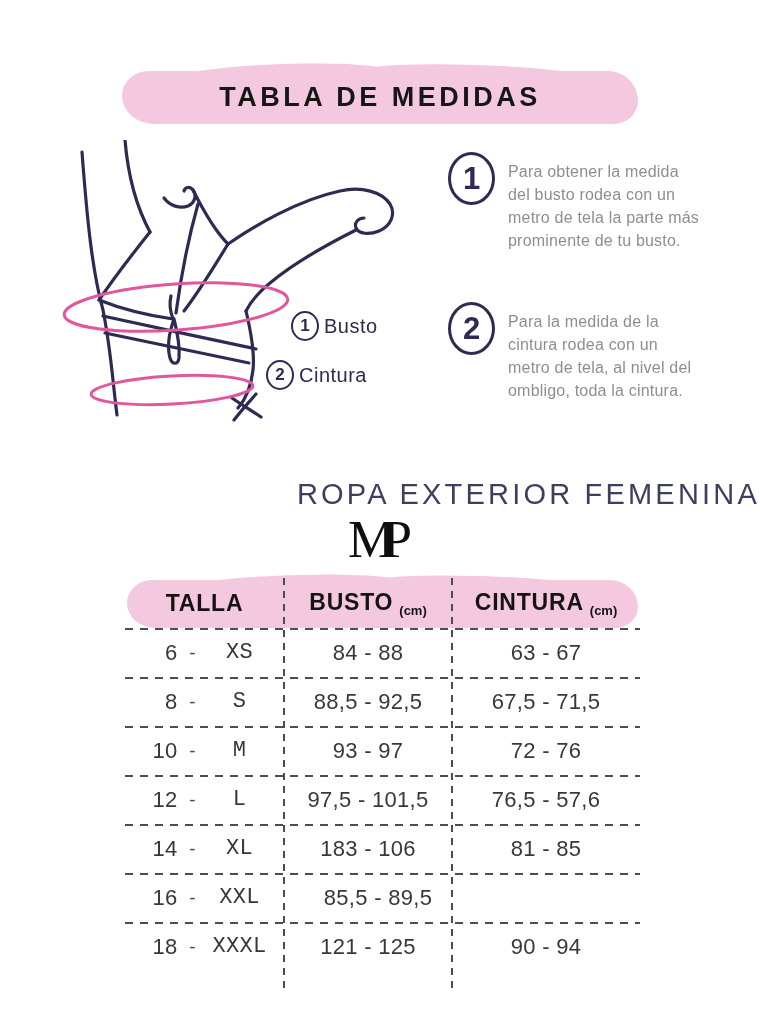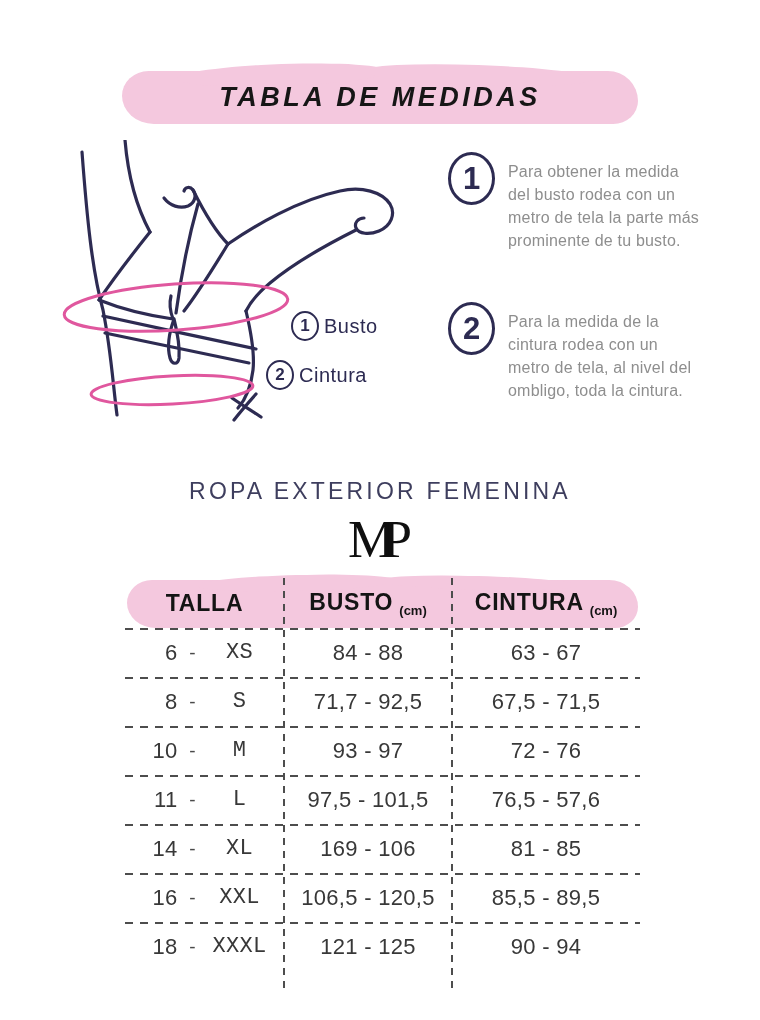--- a/index.html
+++ b/index.html
@@ -8,21 +8,21 @@
     position:relative; width:760px; height:1020px; margin:0 auto;
     background:#ffffff; overflow:hidden;
     font-family:"Liberation Sans", sans-serif;
   }
 
   
   .title-blob {
     position:absolute; left:122px; top:71px; width:516px; height:53px;
     background:#f4c8de;
     border-radius:30px 34px 28px 36px / 28px 34px 26px 32px;
-    display:flex; align-items:center; justify-content:center;font-style:italic;
+    display:flex; align-items:center; justify-content:center;
   }
   .title-blob::before {
     content:""; position:absolute; left:55px; top:-7px; width:210px; height:22px;
     background:#f4c8de; border-radius:50%; transform:rotate(-2deg);
   }
   .title-blob::after {
     content:""; position:absolute; right:45px; top:-6px; width:230px; height:20px;
     background:#f4c8de; border-radius:50%; transform:rotate(2deg);
   }
   .title-text {
@@ -51,22 +51,22 @@
     display:flex; align-items:center; justify-content:center;
     font-size:31px; font-weight:bold; color:#2d2b52; flex:0 0 auto;
   }
   .instr-text {
     width:192px; padding-top:9px; color:#8e8e8e; font-size:16px;
     line-height:1.43; letter-spacing:0.2px;
   }
 
   
   .section-heading {
-    position:absolute; left:0; top:478px; width:100%; text-align:center;
-    font-size:23px; letter-spacing:3.2px; color:#3e3e5e; white-space:nowrap;
+    position:absolute; left:0; top:478px; width:100%; text-align:right;
+    font-size:29px; letter-spacing:3.2px; color:#3e3e5e; white-space:nowrap;
   }
   .brand-logo {
     position:absolute; left:0; top:509px; width:100%; text-align:center;
     font-family:"Liberation Serif", serif; font-size:53px; color:#0f0f0f;
   }
   .brand-logo .lg2 { margin-left:-0.24em; }
 
   
   .size-table { position:absolute; left:125px; top:578px; width:515px; }
   .thead { position:relative; height:50px; display:flex; align-items:center; }
@@ -188,57 +188,56 @@
     </div>
     <div class="cell c2">84 - 88</div>
     <div class="cell c3">63 - 67</div>
   </div>
         <div class="t-row">
     <div class="cell c1 talla-flex">
       <span class="num">8</span>
       <span class="dash">-</span>
       <span class="size">S</span>
     </div>
-    <div class="cell c2">71,7 - 92,5</div>
+    <div class="cell c2">88,5 - 92,5</div>
     <div class="cell c3">67,5 - 71,5</div>
   </div>
         <div class="t-row">
     <div class="cell c1 talla-flex">
       <span class="num">10</span>
       <span class="dash">-</span>
       <span class="size">M</span>
     </div>
     <div class="cell c2">93 - 97</div>
     <div class="cell c3">72 - 76</div>
   </div>
         <div class="t-row">
     <div class="cell c1 talla-flex">
-      <span class="num">11</span>
+      <span class="num">12</span>
       <span class="dash">-</span>
       <span class="size">L</span>
     </div>
     <div class="cell c2">97,5 - 101,5</div>
     <div class="cell c3">76,5 - 57,6</div>
   </div>
         <div class="t-row">
     <div class="cell c1 talla-flex">
       <span class="num">14</span>
       <span class="dash">-</span>
       <span class="size">XL</span>
     </div>
-    <div class="cell c2">169 - 106</div>
+    <div class="cell c2">183 - 106</div>
     <div class="cell c3">81 - 85</div>
   </div>
         <div class="t-row">
     <div class="cell c1 talla-flex">
       <span class="num">16</span>
       <span class="dash">-</span>
       <span class="size">XXL</span>
     </div>
-    <div class="cell c2">106,5 - 120,5</div>
     <div class="cell c3">85,5 - 89,5</div>
   </div>
         <div class="t-row">
     <div class="cell c1 talla-flex">
       <span class="num">18</span>
       <span class="dash">-</span>
       <span class="size">XXXL</span>
     </div>
     <div class="cell c2">121 - 125</div>
     <div class="cell c3">90 - 94</div>

